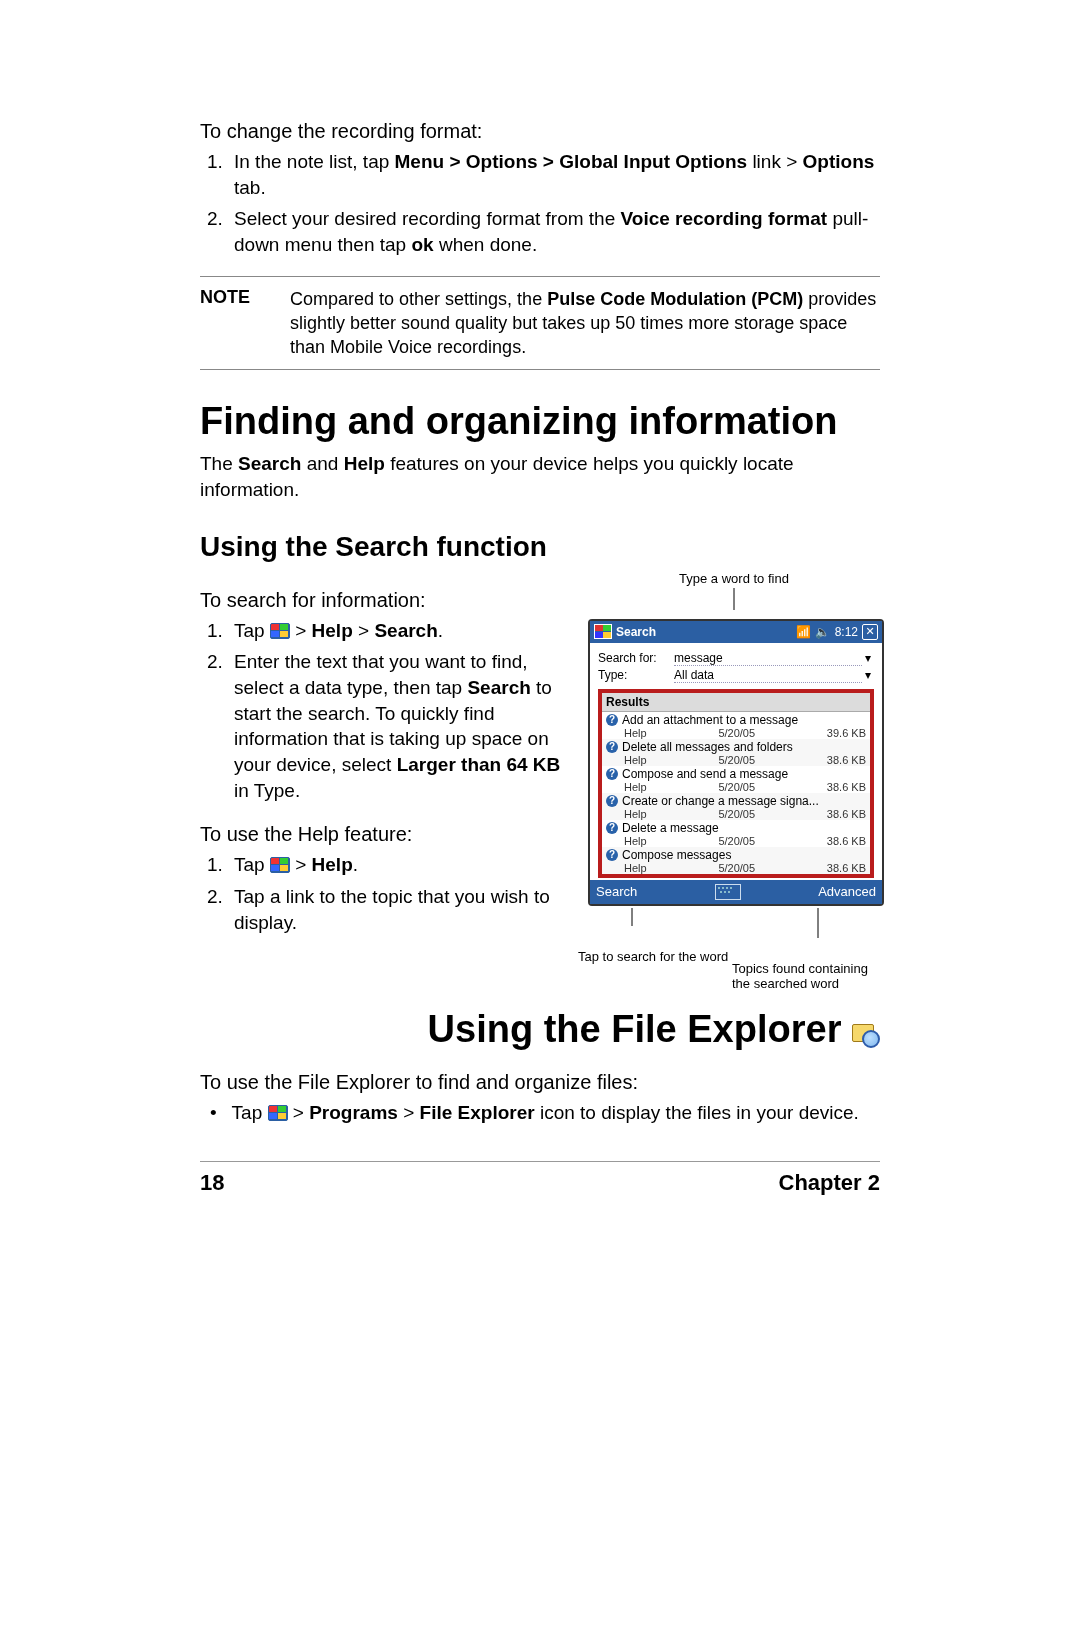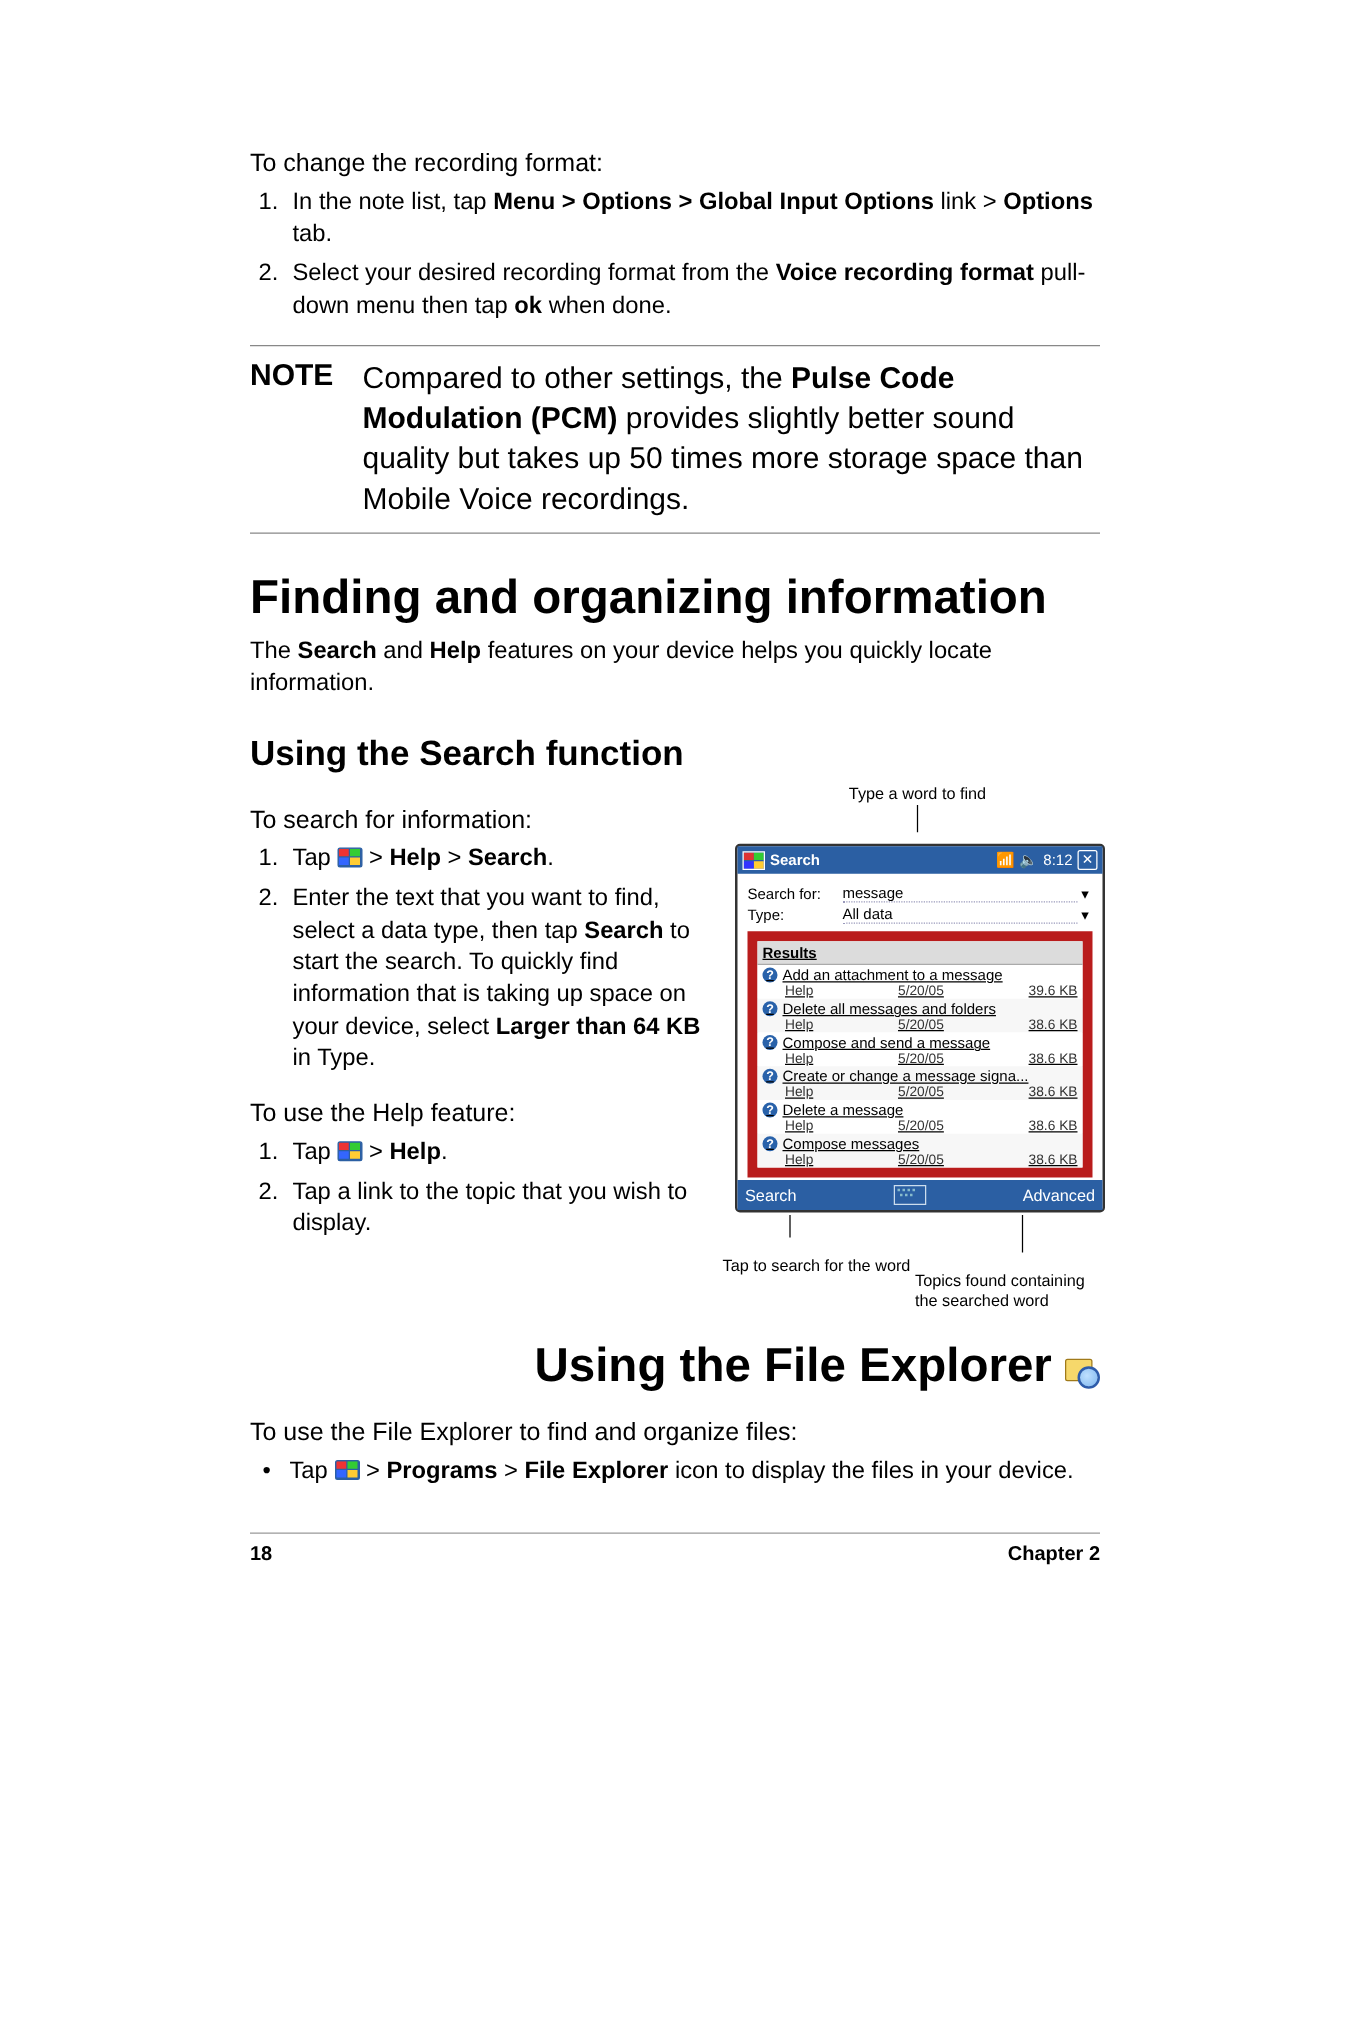--- a/index.html
+++ b/index.html
@@ -23,21 +23,21 @@
   p  { margin:6px 0; line-height:1.35;}
   ol { margin:6px 0 0 0; padding-left:28px;}
   ol li { margin:6px 0; line-height:1.35; padding-left:6px;}
   .note-box {
     border-top:1px solid #888;
     border-bottom:1px solid #888;
     padding:10px 0;
     margin:18px 0 6px;
     display:flex;
     gap:30px;
-    font-size:24px;
+    font-size:18px;
   }
   .note-label { font-weight:bold; min-width:60px;}
   .note-text { line-height:1.35;}
   .two-col {
     display:flex;
     gap:12px;
     align-items:flex-start;
   }
   .col-left { flex:1;}
   .col-right { width:292px; font-size:12px;}
@@ -73,23 +73,22 @@
   .ds-title .right {
     margin-left:auto;display:flex;align-items:center;gap:4px;font-weight:normal;
   }
   .ds-close{ width:14px;height:14px;border:1px solid #fff;border-radius:2px;
     display:inline-flex;align-items:center;justify-content:center;font-size:11px;line-height:1;}
   .ds-body { padding:6px 8px 2px;}
   .field-row{display:flex;align-items:center;margin:2px 0;}
   .field-label{width:70px;text-align:left;padding-right:6px;}
   .field-val{border-bottom:1px dotted #99b; flex:1;}
   .results {
-    border:8px solid #b91c1c;
+    border:4px solid #b91c1c;
     margin:6px 0 0;
-    text-decoration:underline;
   }
   .results-hd{
     background:#dcdcdc;font-weight:bold;padding:2px 4px;
     border-bottom:1px solid #aaa;
   }
   .row {
     padding:1px 4px 0;
     background:#fff;
   }
   .row.alt{background:#f7f7f7;}
@@ -138,21 +137,21 @@
     content:"";position:absolute;right:0;bottom:0;width:14px;height:14px;
     border:2px solid #2e5caa;border-radius:50%;
     background:radial-gradient(circle at 40% 40%, #bfe0ff, #7fb7ee);
   }
   .bullet{list-style:none;padding-left:28px;margin:6px 0;}
   .bullet li::before{content:"•";margin-left:-18px;margin-right:10px;}
   .bullet li{margin:6px 0;line-height:1.35;}
   footer.pf{
     border-top:1px solid #999;
     display:flex;justify-content:space-between;
-    margin-top:36px;padding-top:8px;font-size:16px;
+    margin-top:36px;padding-top:8px;font-size:22px;
   }
   .callout-lines{
     position:relative; height:40px; margin-top:-2px;
   }
   .callout-lines svg{position:absolute;top:0;left:0;}
   .annot{font-size:13px;position:absolute;line-height:1.2;}
 </style>
 </head>
 <body>
 

